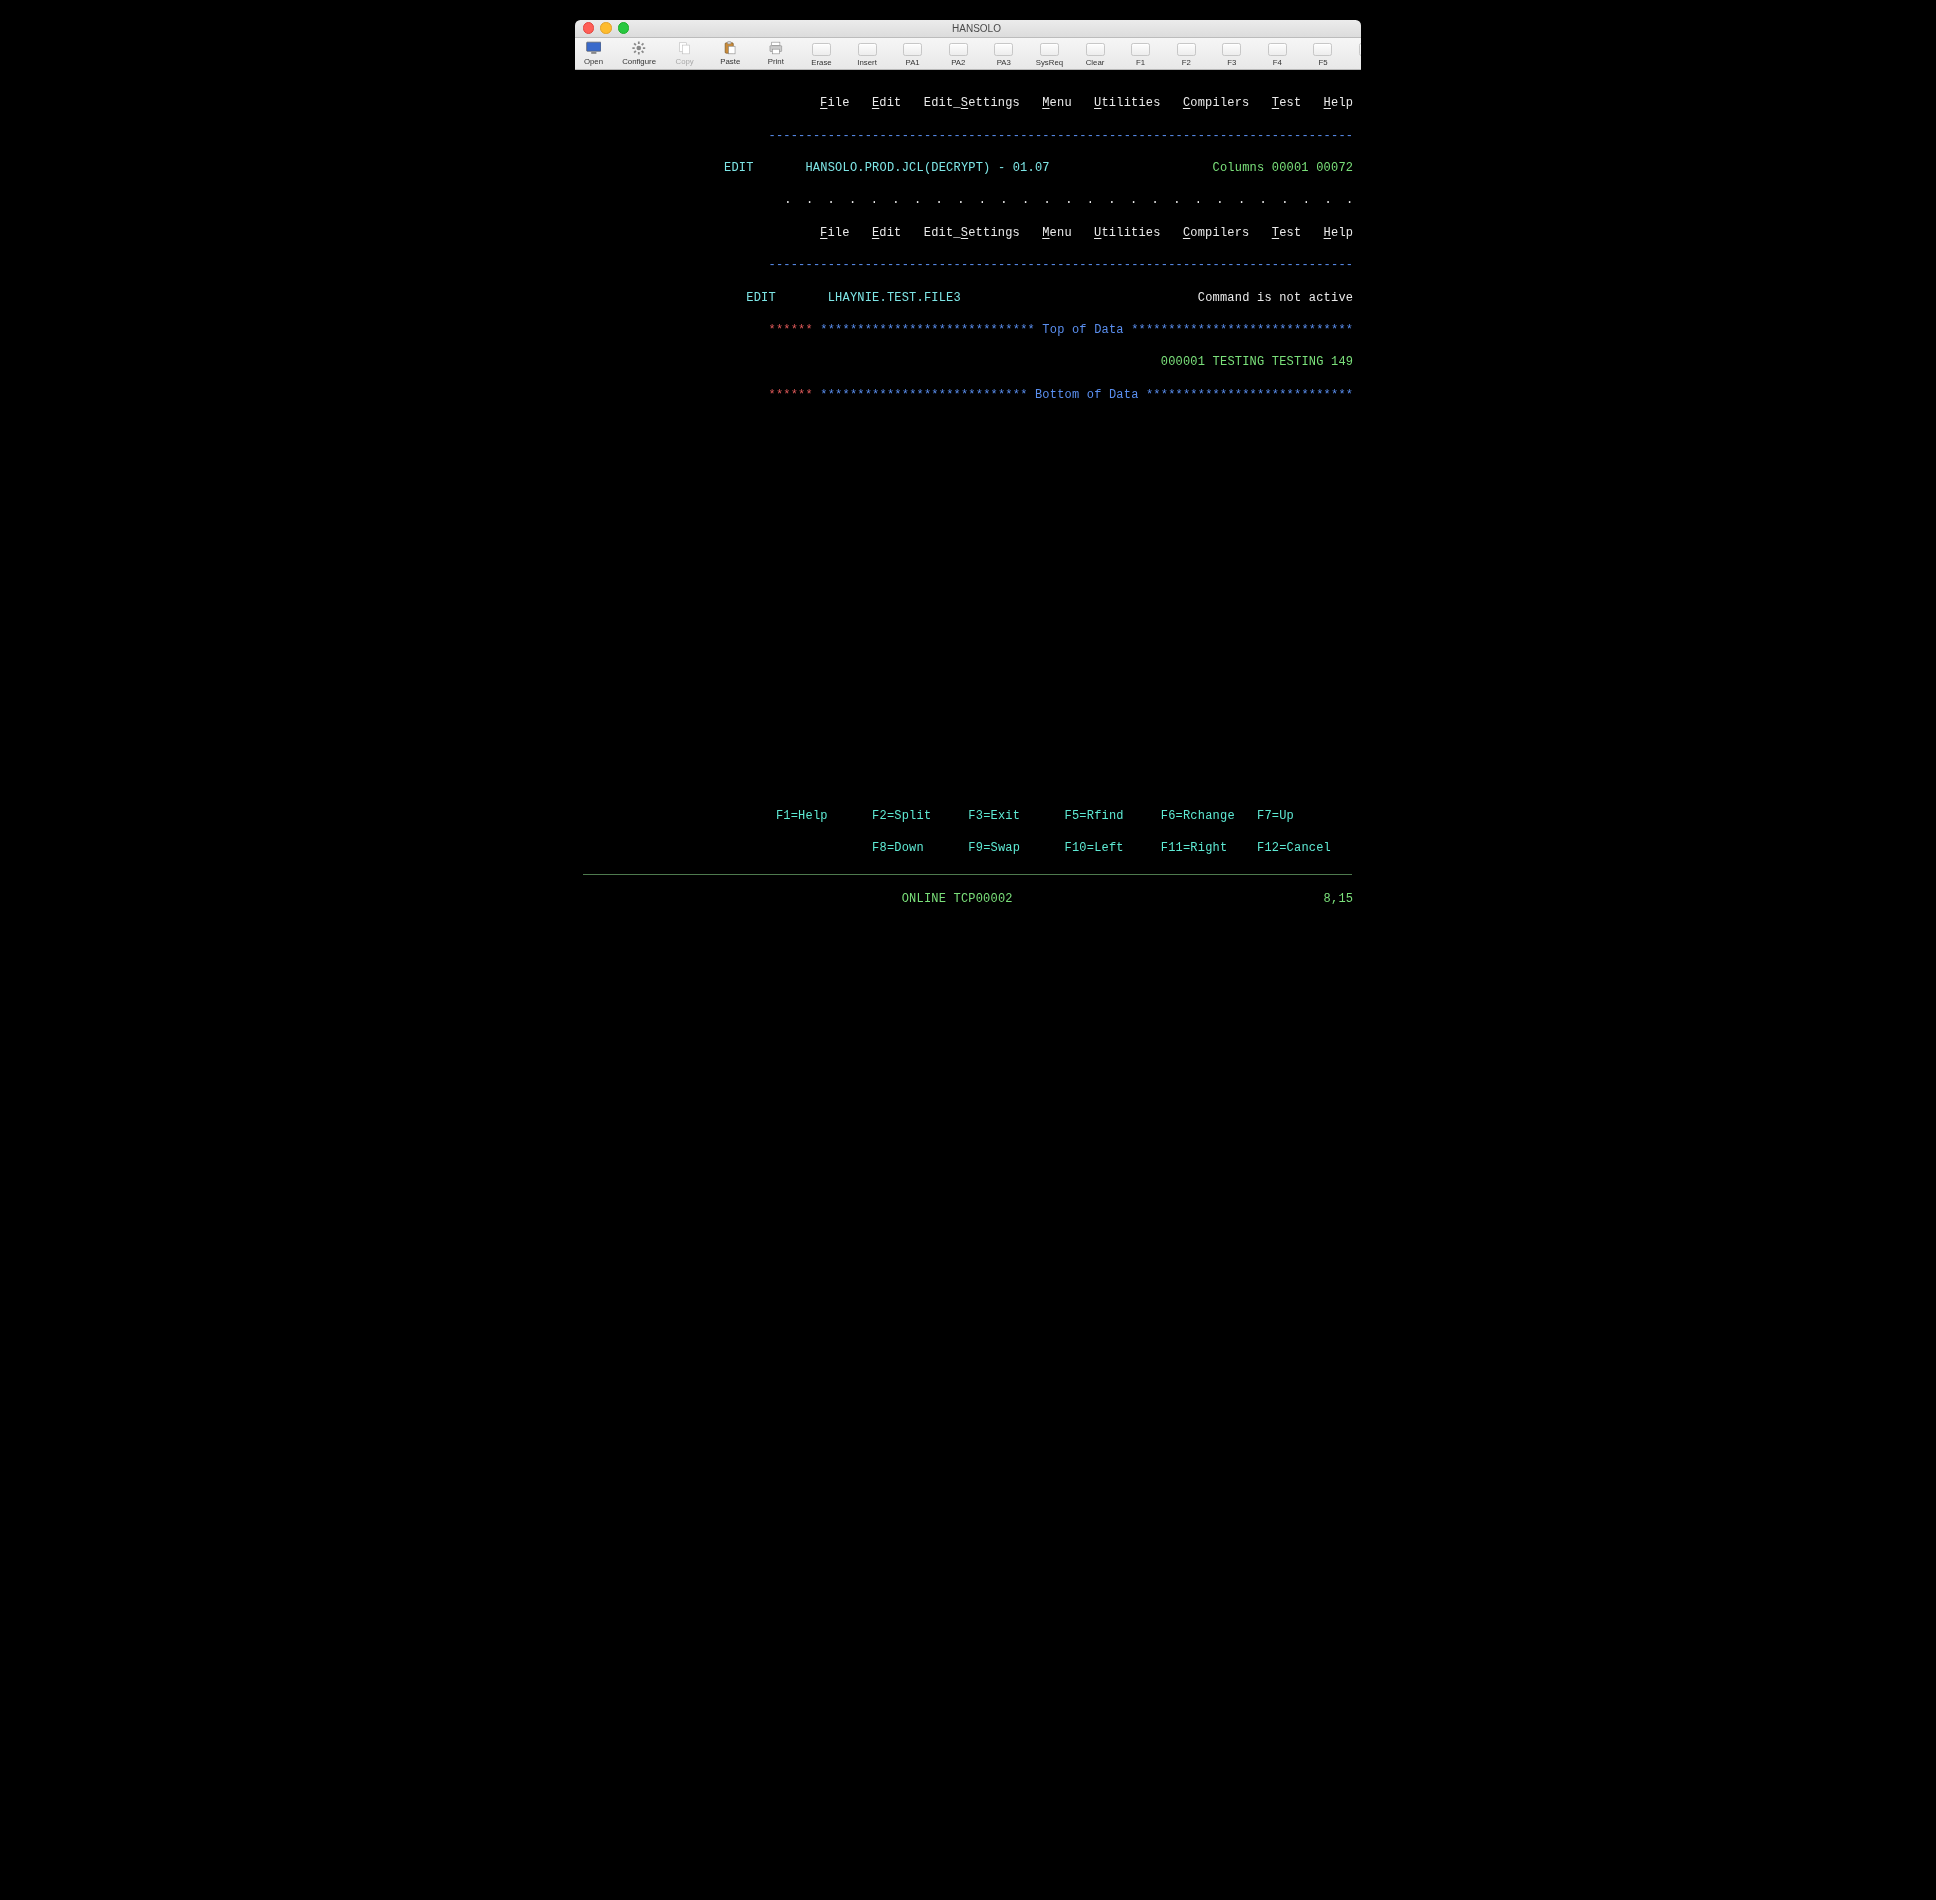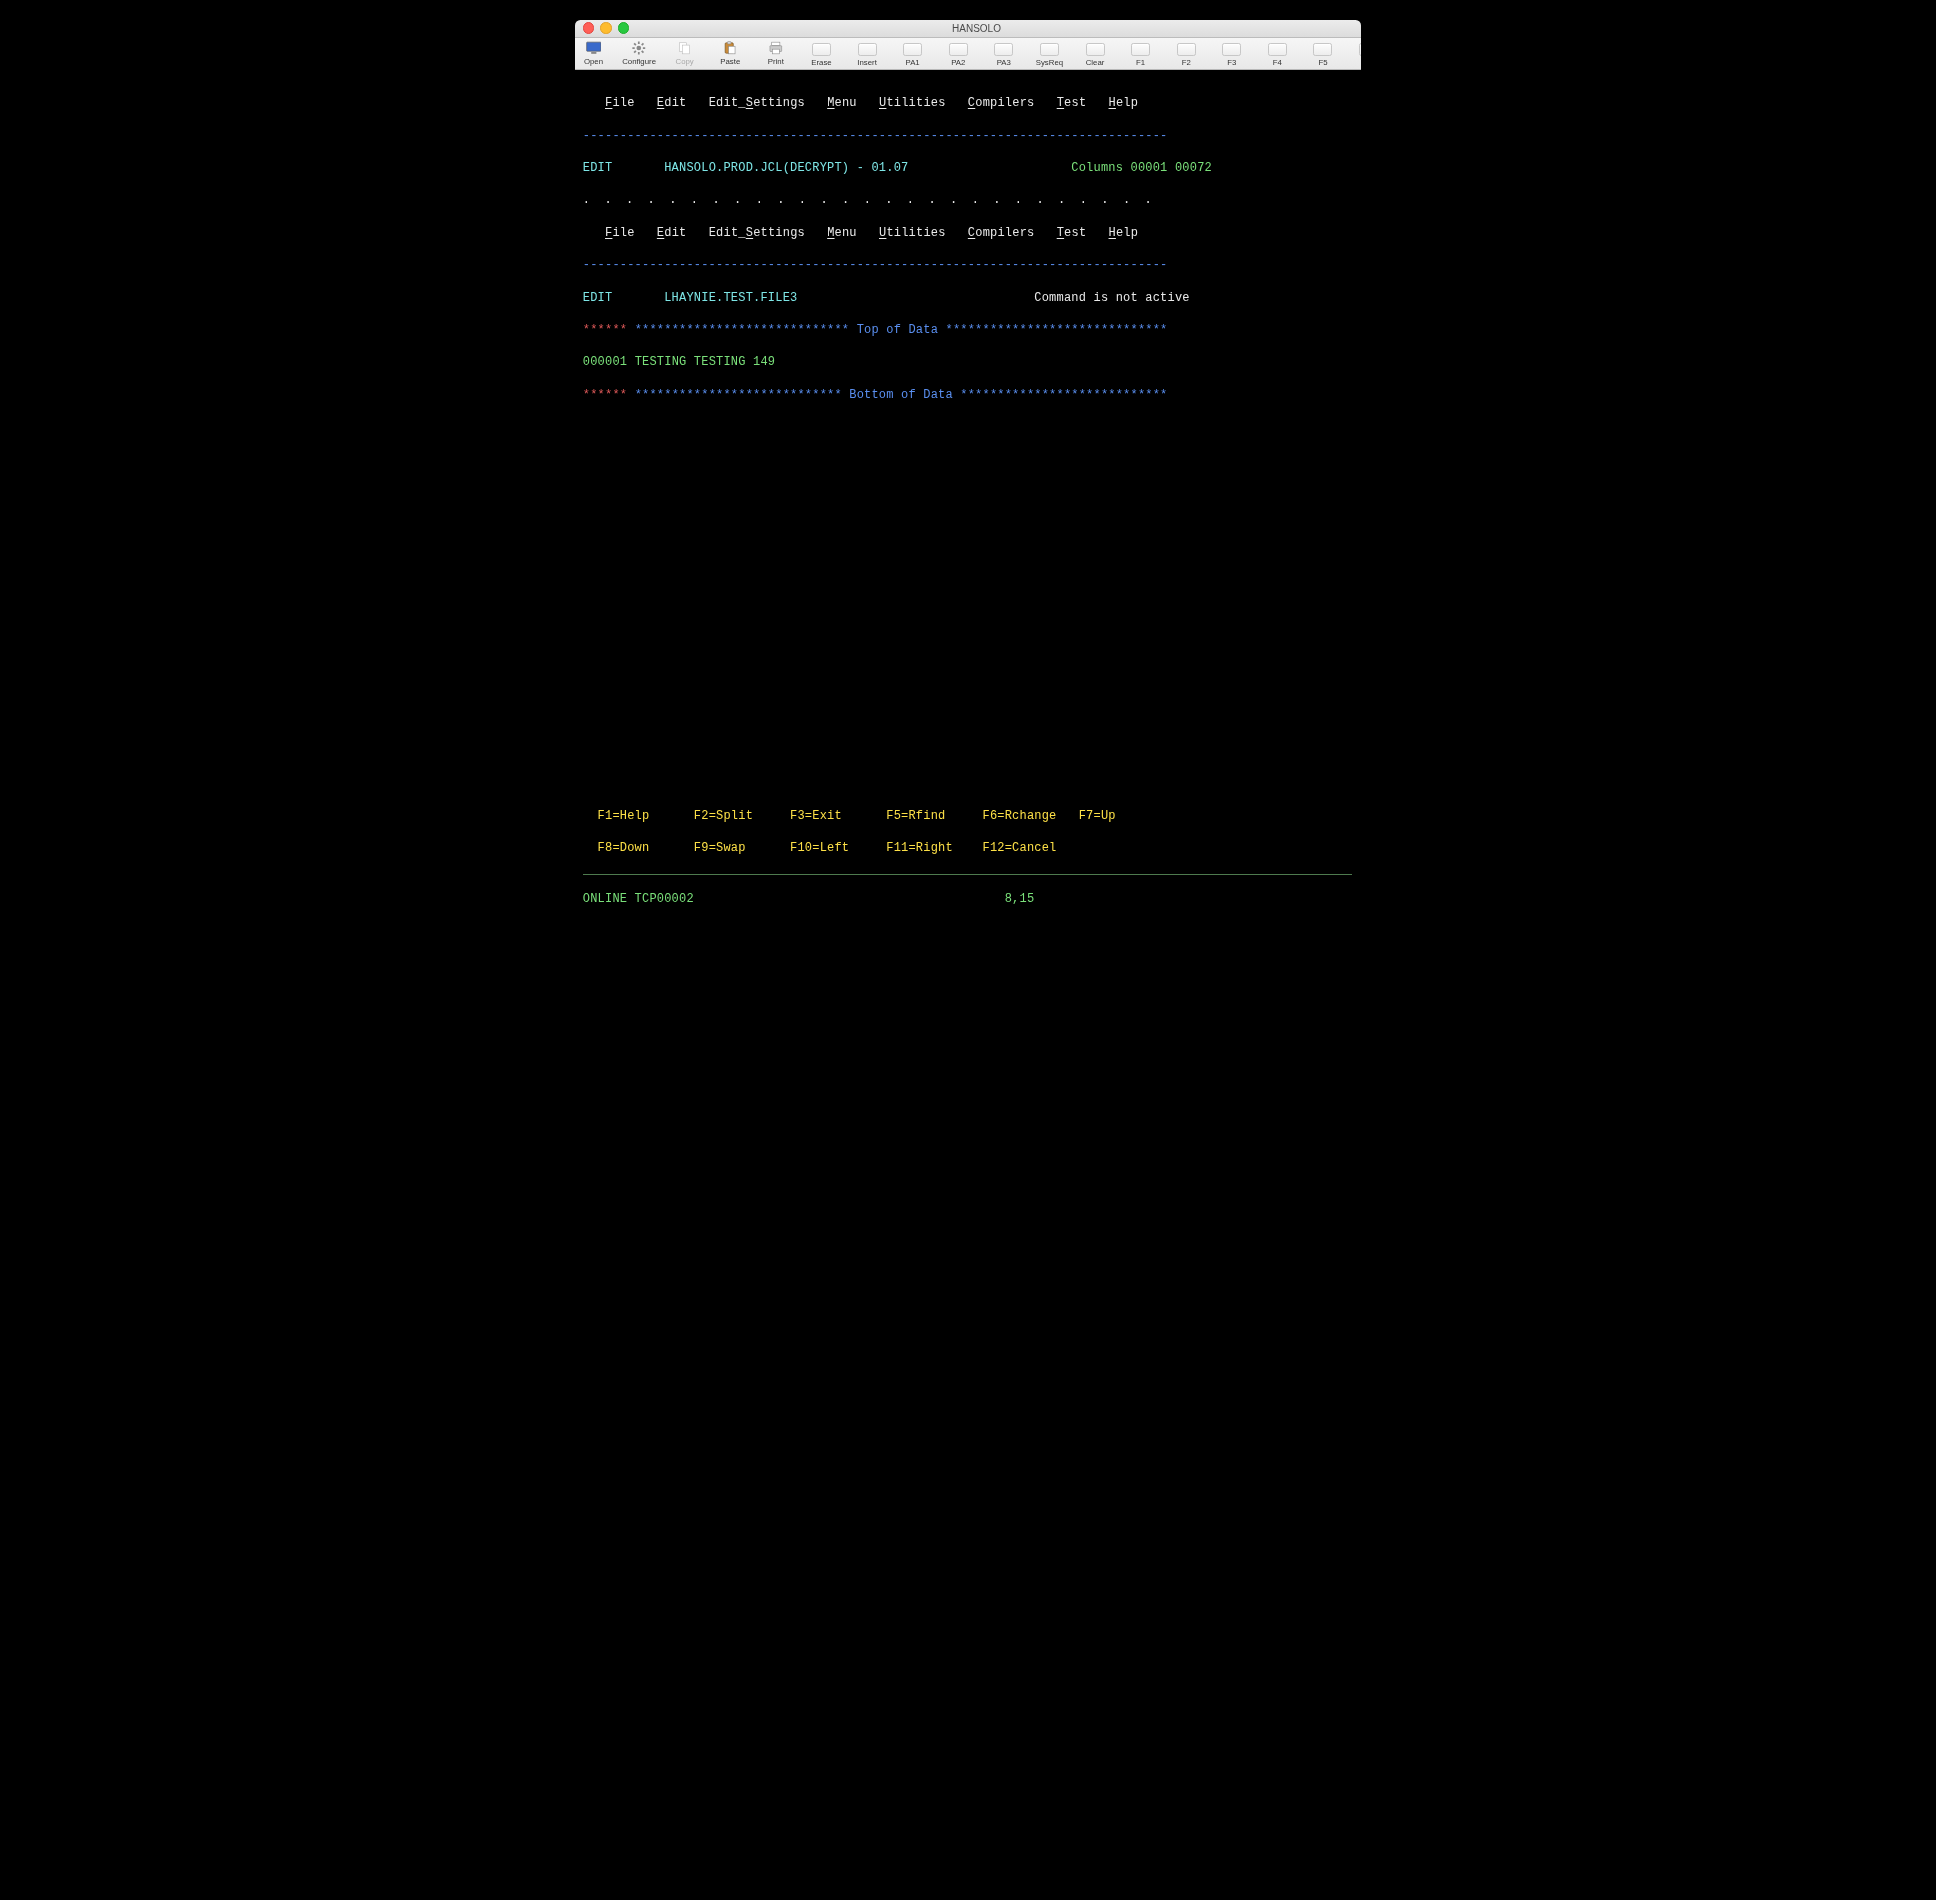--- a/index.html
+++ b/index.html
@@ -85,21 +85,21 @@
     font-family: "Menlo","Consolas","Courier New",monospace;
     font-size: 12px;
     line-height: 1.35;
     padding: 9.3px 7.8px 14px 7.8px;
     color: #ddd;
     white-space: pre;
     letter-spacing: 0.2px;
     min-height: 677px;
     position: relative;
   }
-  .row { display: block; white-space: pre; }
+  .row { display: block; white-space: pre; text-align: right; }
   .white { color: #eaeaea; }
   .cyan { color: #7ee6e6; }
   .blue { color: #5a8ff0; }
   .green { color: #7ae07a; }
   .red { color: #e05a5a; }
   .dashline { color: #5a8ff0; }
   .underline-input {
     display: inline-block;
     border-bottom: 0.8px solid #7ae07a;
     min-width: 436px;
@@ -113,21 +113,21 @@
   }
   .cursor {
     display: inline-block;
     width: 7.8px;
     height: 1.05em;
     background: #ff9a3c;
     vertical-align: text-bottom;
     margin-left: 0.8px;
   }
   .ulcsr { text-decoration: underline; text-underline-offset: 1.6px; }
-  .fkeys { color: #fde047; }
+  .fkeys { color: #5eead4; }
   .menu-item { color: #eaeaea; }
   .menu-u { text-decoration: underline; text-underline-offset: 1.6px; }
   .dots { color: #eaeaea; letter-spacing: 0; }
 </style>
 </head>
 <body>
 
 <div class="window">
 
   <div class="titlebar">

